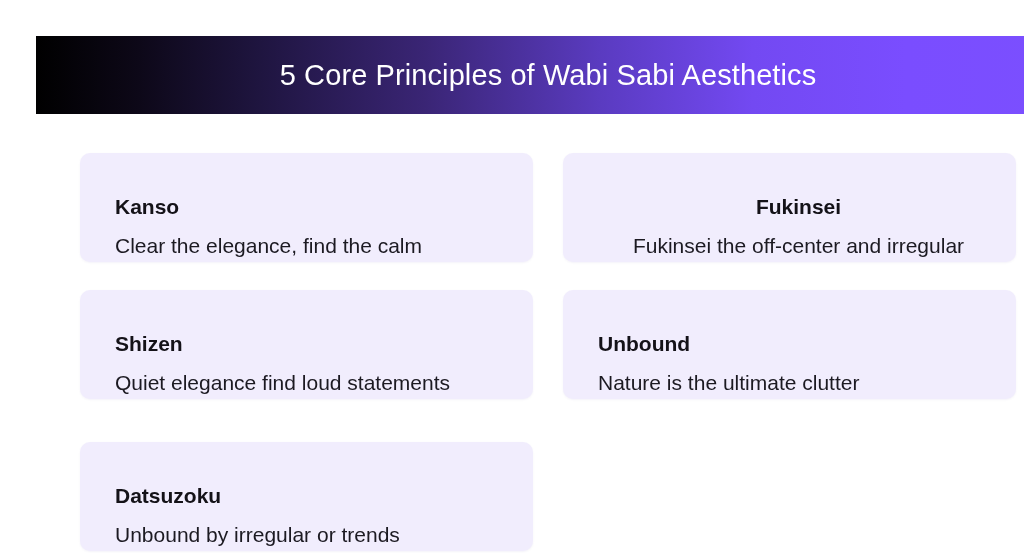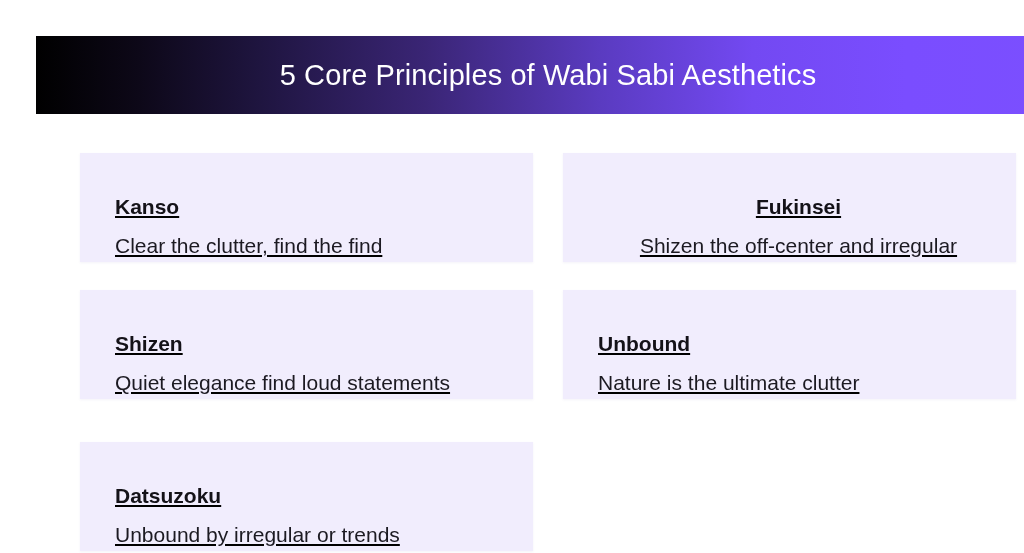--- a/index.html
+++ b/index.html
@@ -8,48 +8,47 @@
     .header {
       position: absolute; left: 0; top: 0; width: 1024px; height: 78px;
       background: linear-gradient(90deg, #000000 0%, #0d0818 10%, #1f1540 22%, #3a2575 38%, #5a3bc0 55%, #7349f2 70%, #7a4dff 85%, #7b4fff 100%);
       display: flex; align-items: center; justify-content: center;
     }
     .header-title {
       color: #ffffff; font-size: 29px; font-weight: 400; letter-spacing: 0.1px;
     }
     .card {
       position: absolute; width: 453px; height: 109px;
-      background: #f1edfd; border-radius: 0;
+      background: #f1edfd; border-radius: 10px;
       box-shadow: 0 1px 2px rgba(120, 100, 180, 0.08);
       padding: 29px 5px 0 23px;
-      text-decoration: underline;
     }
     .card-title { color: #141218; font-size: 21px; font-weight: 700; line-height: 26px; }
     .card-desc { color: #1c1a22; font-size: 21px; font-weight: 400; line-height: 28px; }
     .c0 { left: 44px; top: 117px; }
     .c1 { left: 527px; top: 117px; text-align: center; }
     .c2 { left: 44px; top: 254px; }
     .c3 { left: 527px; top: 254px; }
     .c4 { left: 44px; top: 406px; }
   </style>
 </head>
 <body>
 
 <div class="header">
   <h1 class="header-title">5 Core Principles of Wabi Sabi Aesthetics</h1>
 </div>
 
 <div class="card c0">
   <div class="card-title">Kanso</div>
-  <div class="card-desc">Clear the clutter, find the find</div>
+  <div class="card-desc">Clear the elegance, find the calm</div>
 </div>
 
 <div class="card c1">
   <div class="card-title">Fukinsei</div>
-  <div class="card-desc">Shizen the off-center and irregular</div>
+  <div class="card-desc">Fukinsei the off-center and irregular</div>
 </div>
 
 <div class="card c2">
   <div class="card-title">Shizen</div>
   <div class="card-desc">Quiet elegance find loud statements</div>
 </div>
 
 <div class="card c3">
   <div class="card-title">Unbound</div>
   <div class="card-desc">Nature is the ultimate clutter</div>

